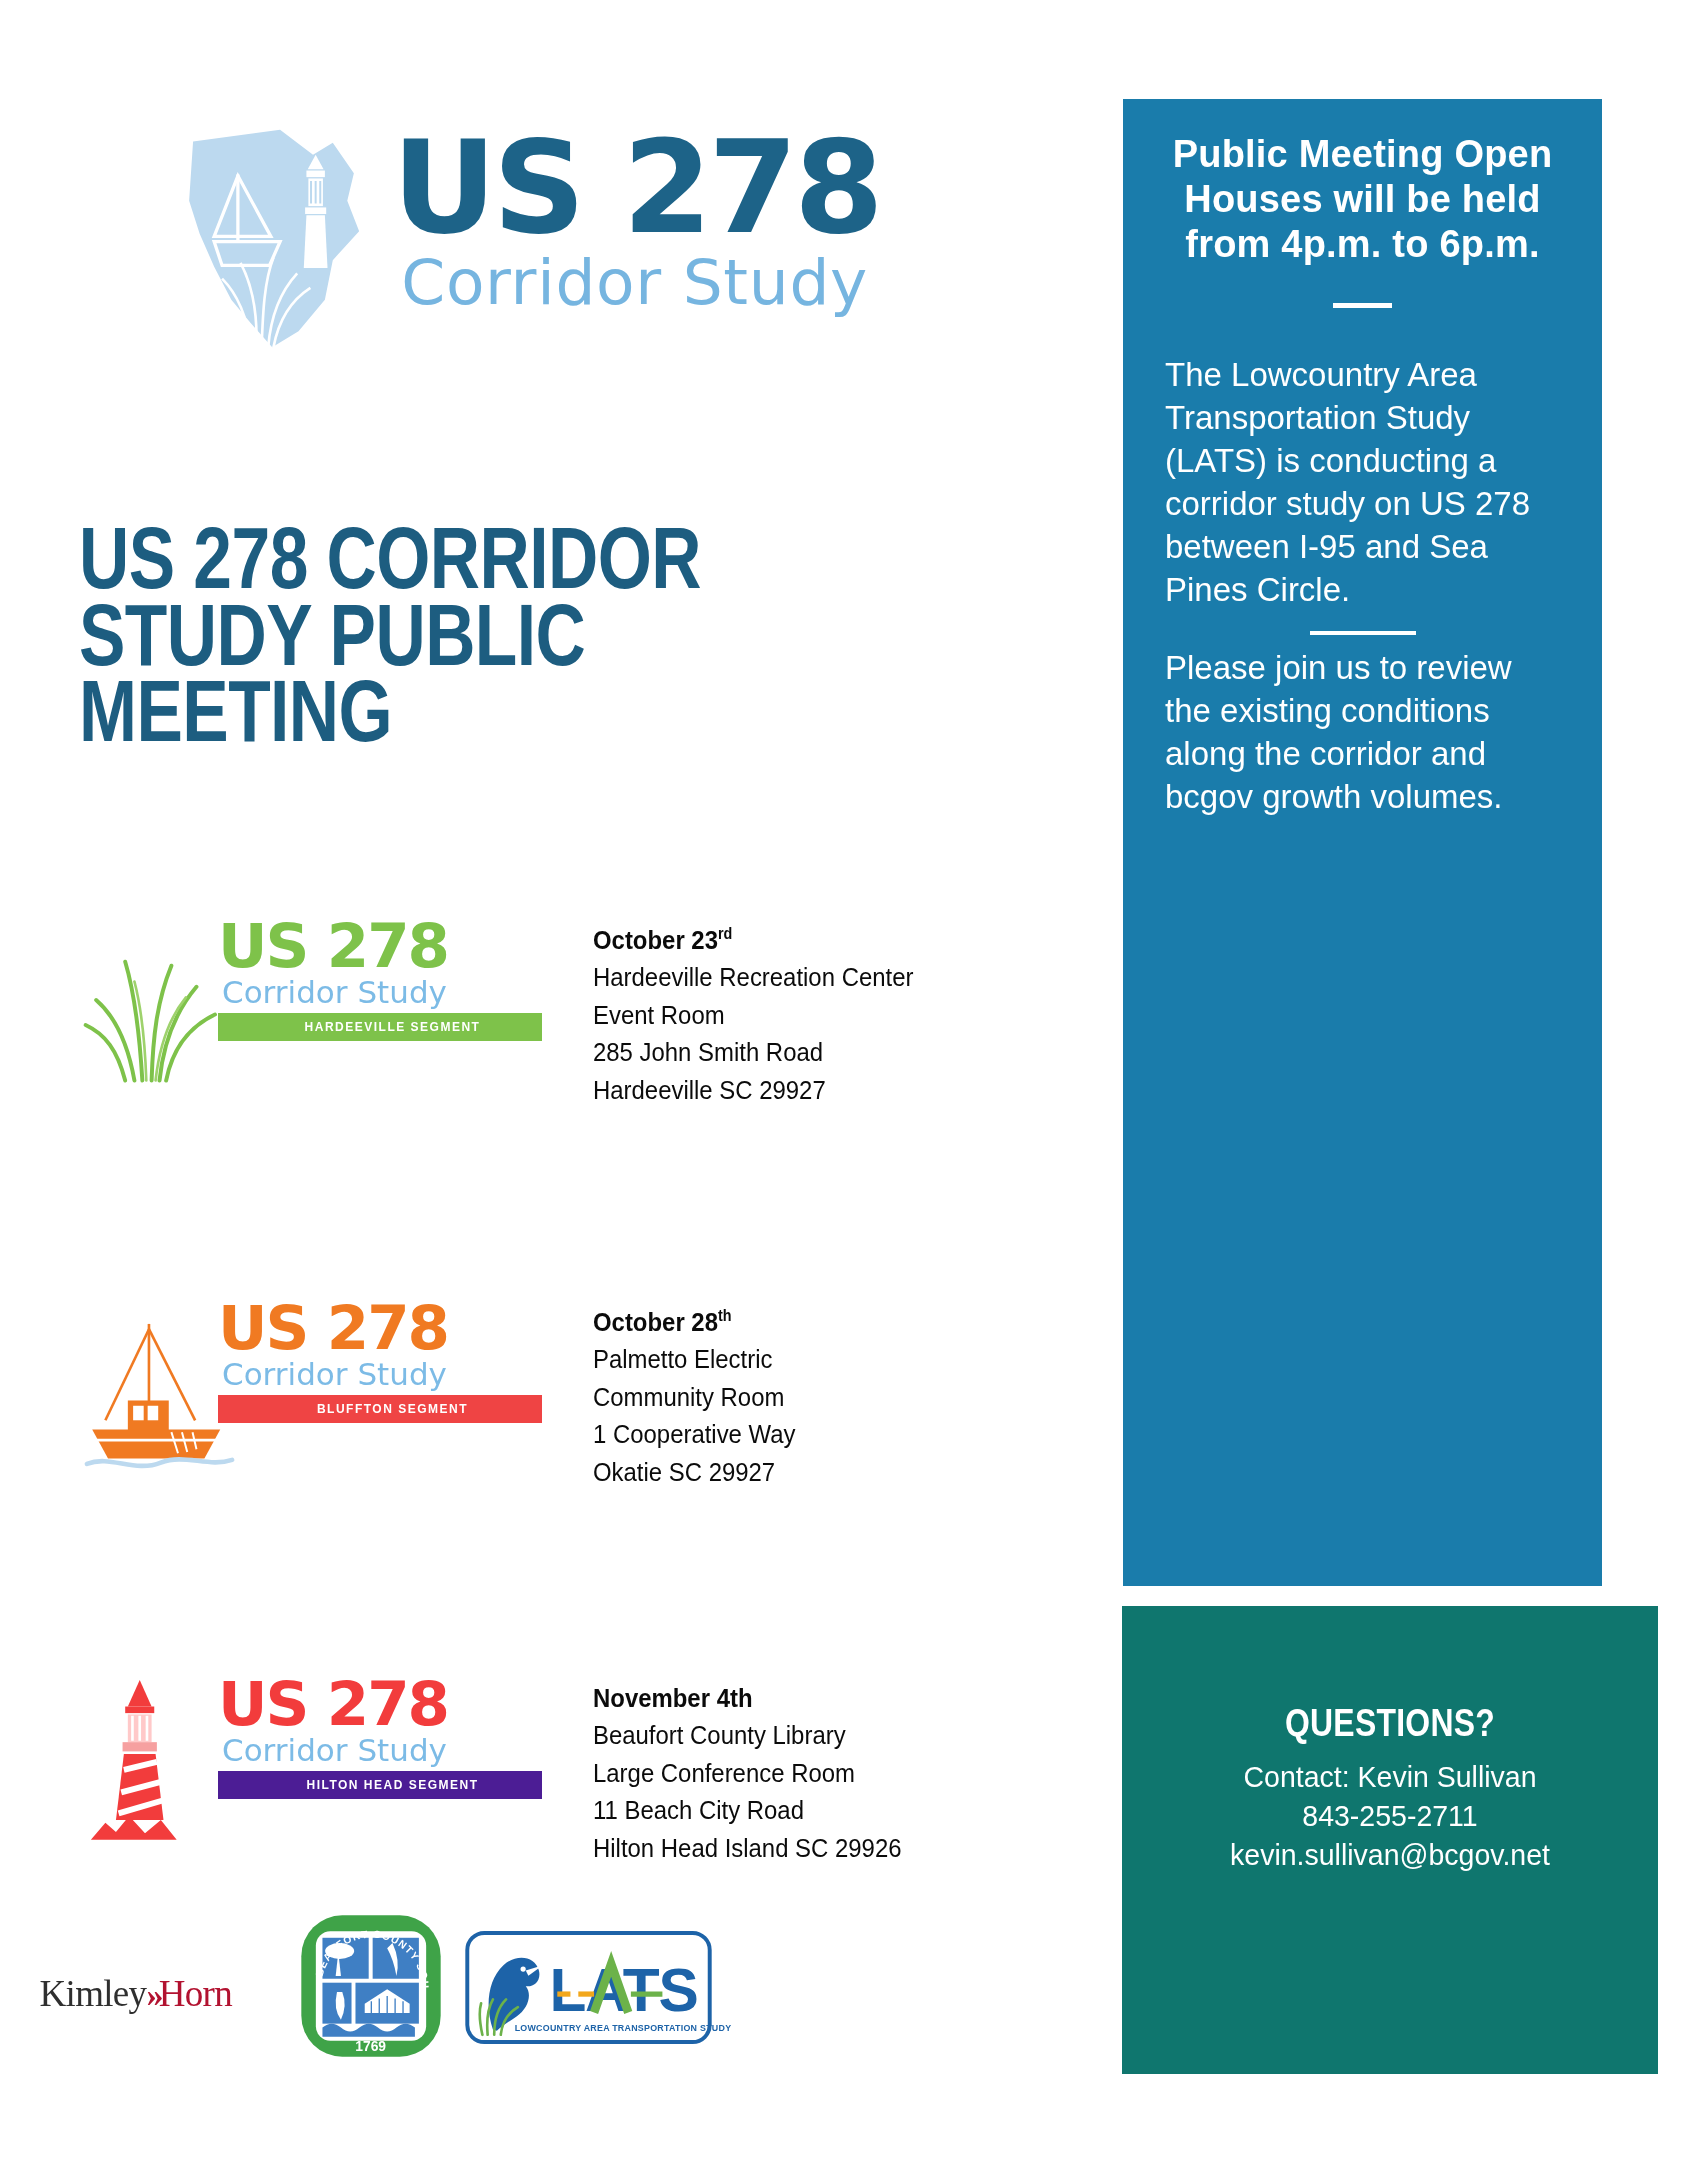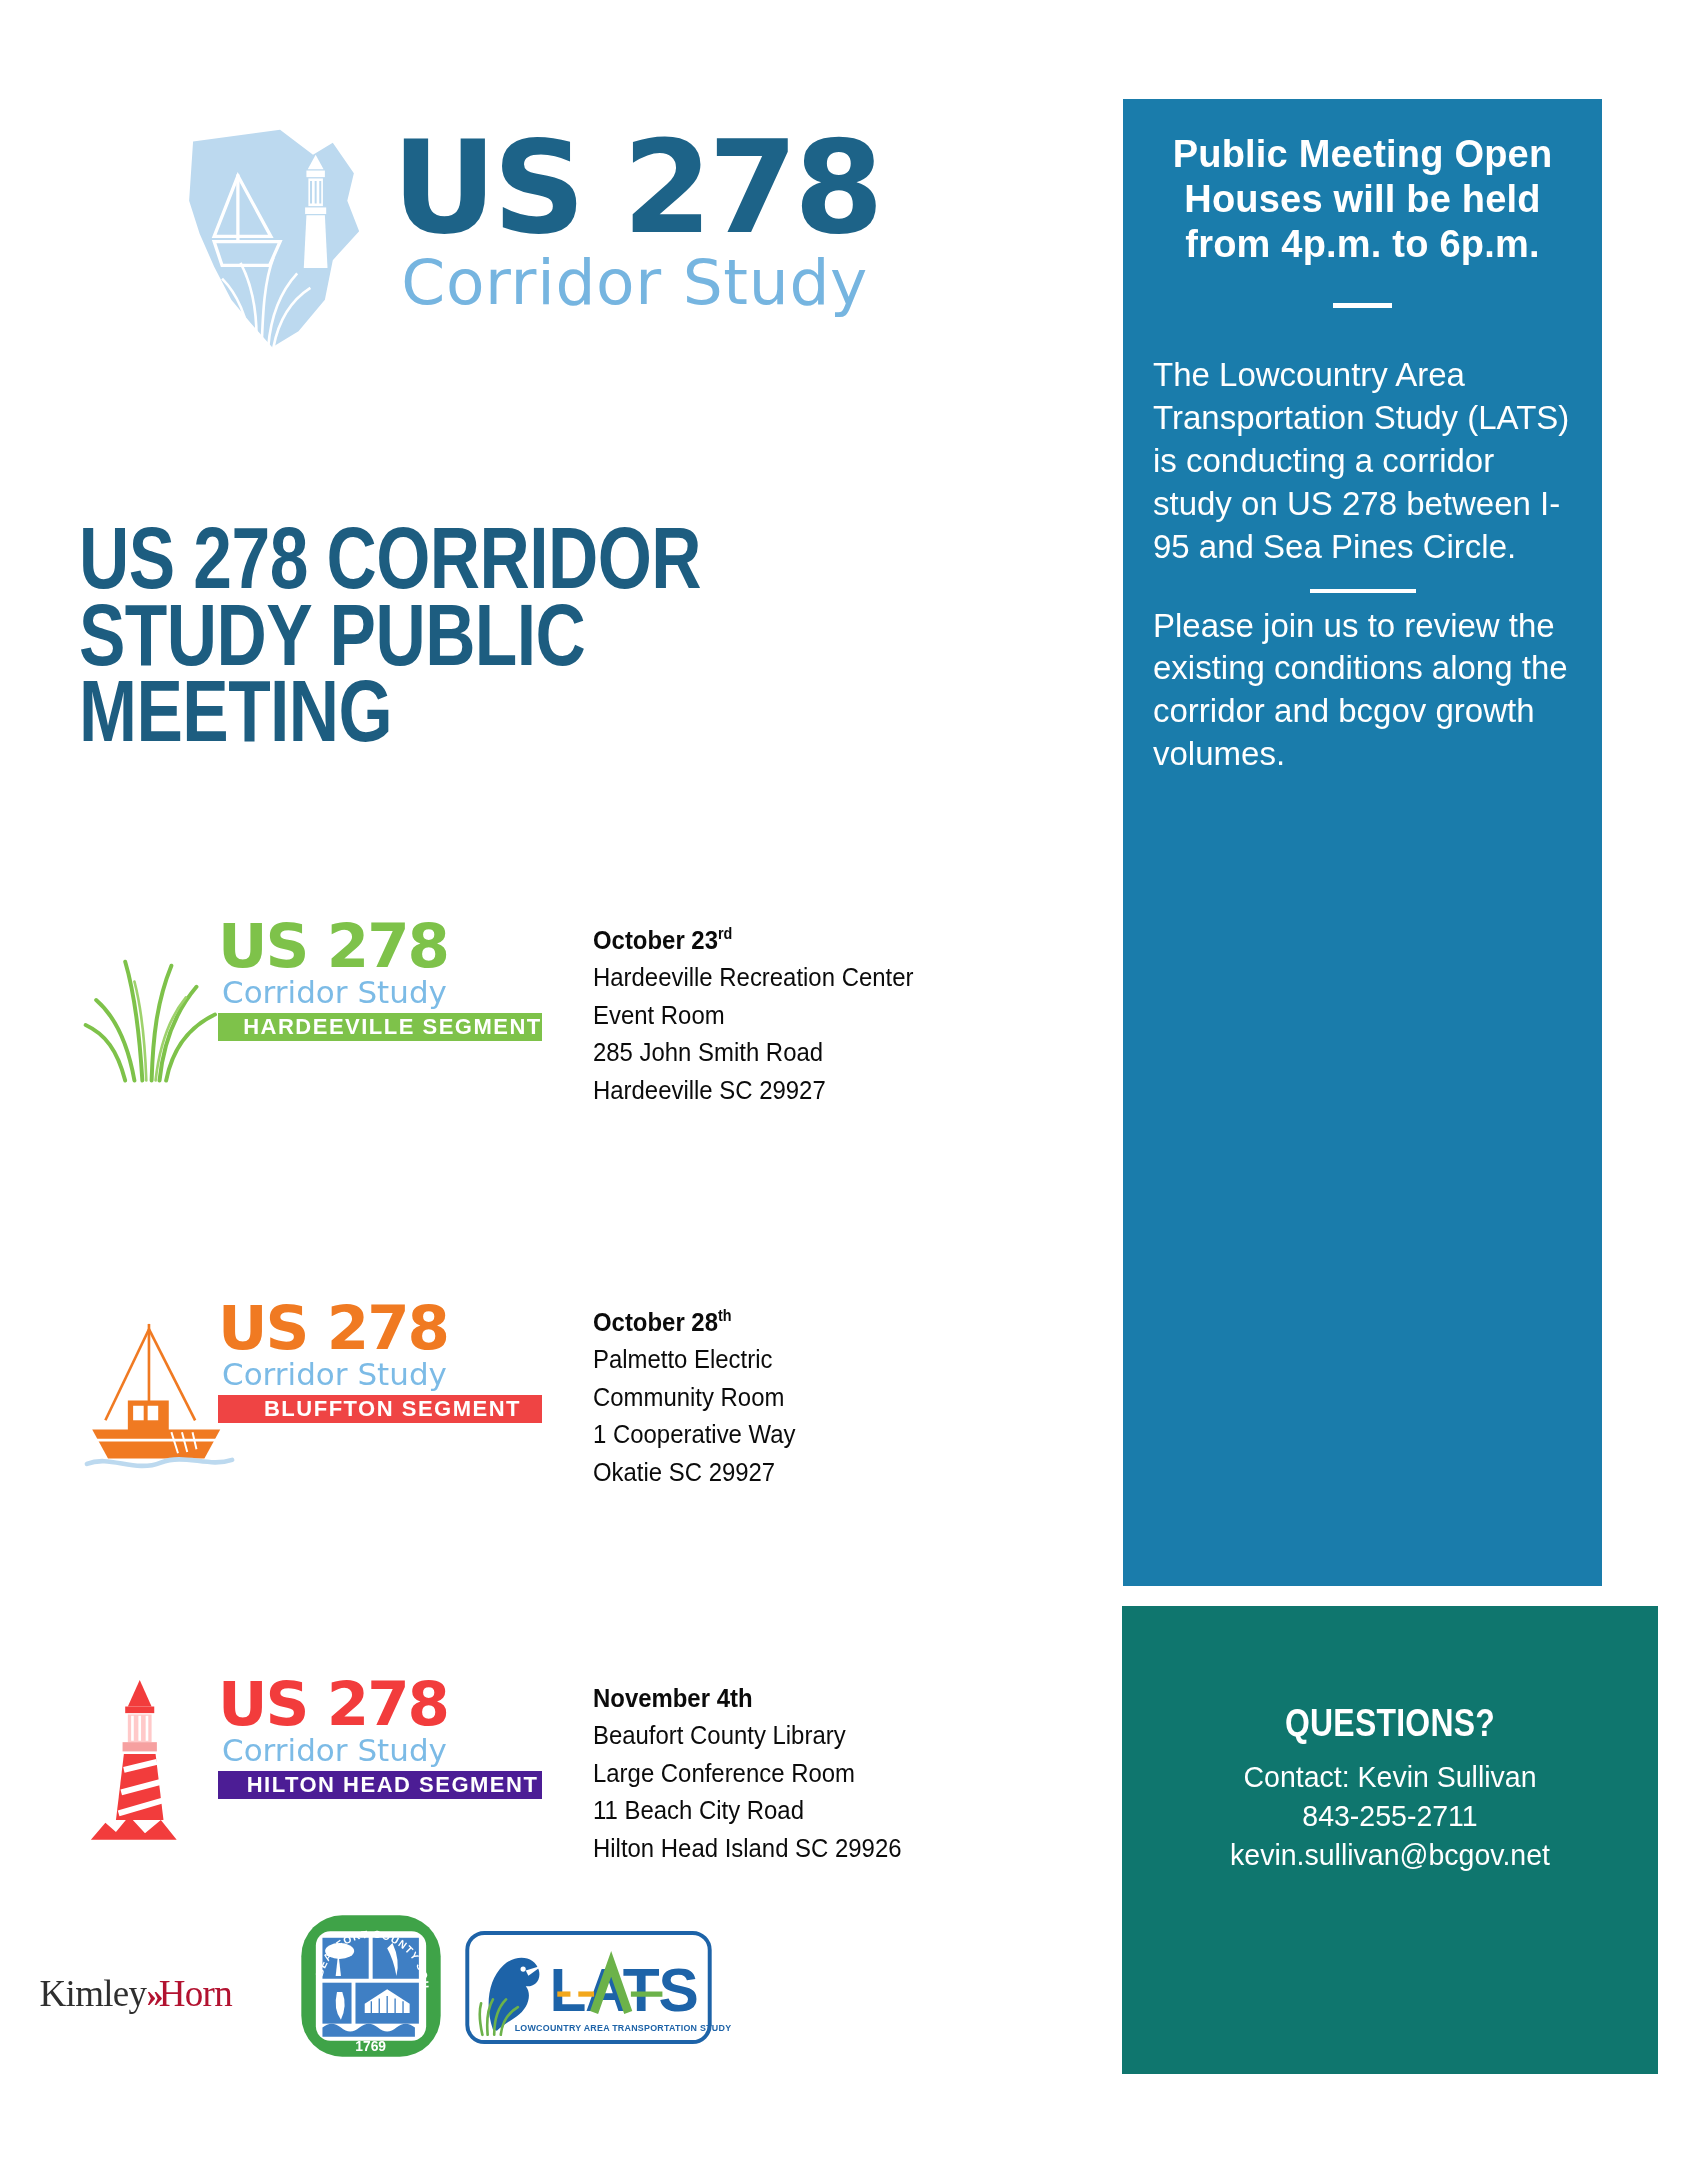--- a/index.html
+++ b/index.html
@@ -49,21 +49,21 @@
   }
   .ev-corr{
     font-family:"DejaVu Sans",sans-serif;font-weight:400;
     font-size:31px;line-height:1;color:#7cbbe6;white-space:nowrap;margin-top:2.6px;margin-left:4px;
   }
   .ev-band{
     margin-top:5.3px;width:324px;height:28px;display:flex;align-items:center;justify-content:center;
   }
   .ev-band span{
     font-family:"Liberation Sans Narrow","Liberation Sans",sans-serif;
-    font-weight:bold;color:#fff;font-size:22px;letter-spacing:1.5px;
+    font-weight:bold;color:#fff;font-size:12px;letter-spacing:1.5px;
     text-transform:uppercase;white-space:nowrap;margin-left:25px;
   }
 
   .ev-info{
     flex:1;padding-top:12px;
     font-family:"Liberation Sans Narrow","Liberation Sans",sans-serif;
     color:#0b0b0b;font-size:26px;line-height:1.44;
     transform:scaleX(0.92);transform-origin:left top;
   }
   .ev-date{font-weight:bold;}
@@ -78,21 +78,21 @@
     font-family:"Liberation Sans Narrow","Liberation Sans",sans-serif;
     font-weight:bold;font-size:38px;line-height:1.18;text-align:center;
     letter-spacing:0.2px;
   }
   #panel-divider{
     width:59px;height:4.6px;background:#fff;margin:37px auto 0 auto;
   }
   .panel-para{
     font-family:"Liberation Sans",sans-serif;
     font-weight:300;font-size:33px;line-height:1.30;
-    margin:0;padding:0;
+    margin:12px;padding:0;
   }
   #para-1{margin-top:46px;}
   #panel-divider-2{width:106px;height:4px;background:#fff;margin:20px auto 12px auto;}
   #para-2{margin-top:0;}
 
   
   #green-panel{
     position:absolute;left:1122px;top:1606px;width:536px;height:468px;
     background:#0f766e;color:#fff;box-sizing:border-box;
     padding:96px 20px 12px 20px;text-align:center;

